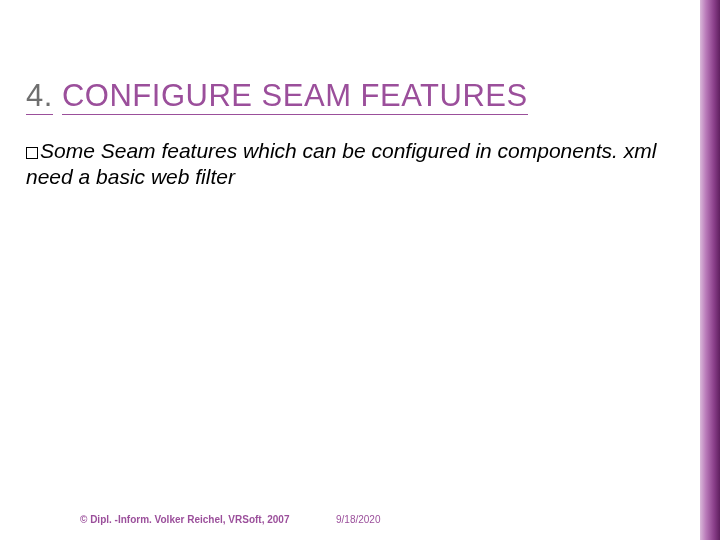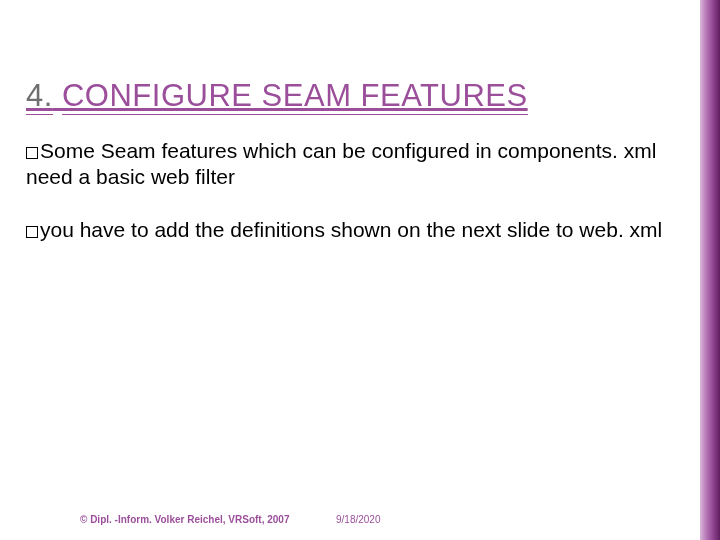--- a/index.html
+++ b/index.html
@@ -18,40 +18,40 @@
     background: linear-gradient(90deg, #d9b8d9 0%, #b97ab9 30%, #8a3f8a 70%, #5f1f5f 100%);
   }
   .title {
     position: absolute;
     left: 26px; top: 78px;
     font-family: "Trebuchet MS", Arial, sans-serif;
     font-size: 31px;
     font-weight: 400;
     letter-spacing: 0.5px;
     color: #9b4f9b;
-    text-decoration: underline;
   }
   .title .first-word {
     color: #6f6f6f;
   }
   .title .underline {
     border-bottom: 1px solid #9b4f9b;
     padding-bottom: 1px;
   }
   .content {
     position: absolute;
     left: 26px; top: 138px;
     width: 640px;
     font-family: Tahoma, Geneva, sans-serif;
     font-size: 21px;
     line-height: 1.25;
     color: #000;
   }
   .bullet {
     margin-bottom: 26px;
+    font-style: italic;
   }
   .bullet-box {
     display: inline-block;
     width: 12px; height: 12px;
     border: 1.5px solid #000;
     vertical-align: -1px;
     margin-right: 2px;
   }
   .footer {
     position: absolute;
@@ -72,23 +72,20 @@
   <div class="accent-strip"></div>
 
   <h1 class="title">
     <span class="first-word underline">4.</span><span> </span><span class="underline">CONFIGURE SEAM FEATURES</span>
   </h1>
 
   <div class="content">
     <div class="bullet">
       <span class="bullet-box"></span><span>Some</span><span> Seam features which can be configured in components. xml need a basic web filter</span>
     </div>
-    <div class="bullet">
-      <span class="bullet-box"></span><span>you</span><span> have to add the definitions shown on the next slide to web. xml</span>
-    </div>
   </div>
 
   <div class="footer">
     <span class="copyright">© Dipl. -Inform. Volker Reichel, VRSoft, 2007</span>
     <span class="date">9/18/2020</span>
     <span class="page">23</span>
   </div>
 </div>
 
 </body></html>

